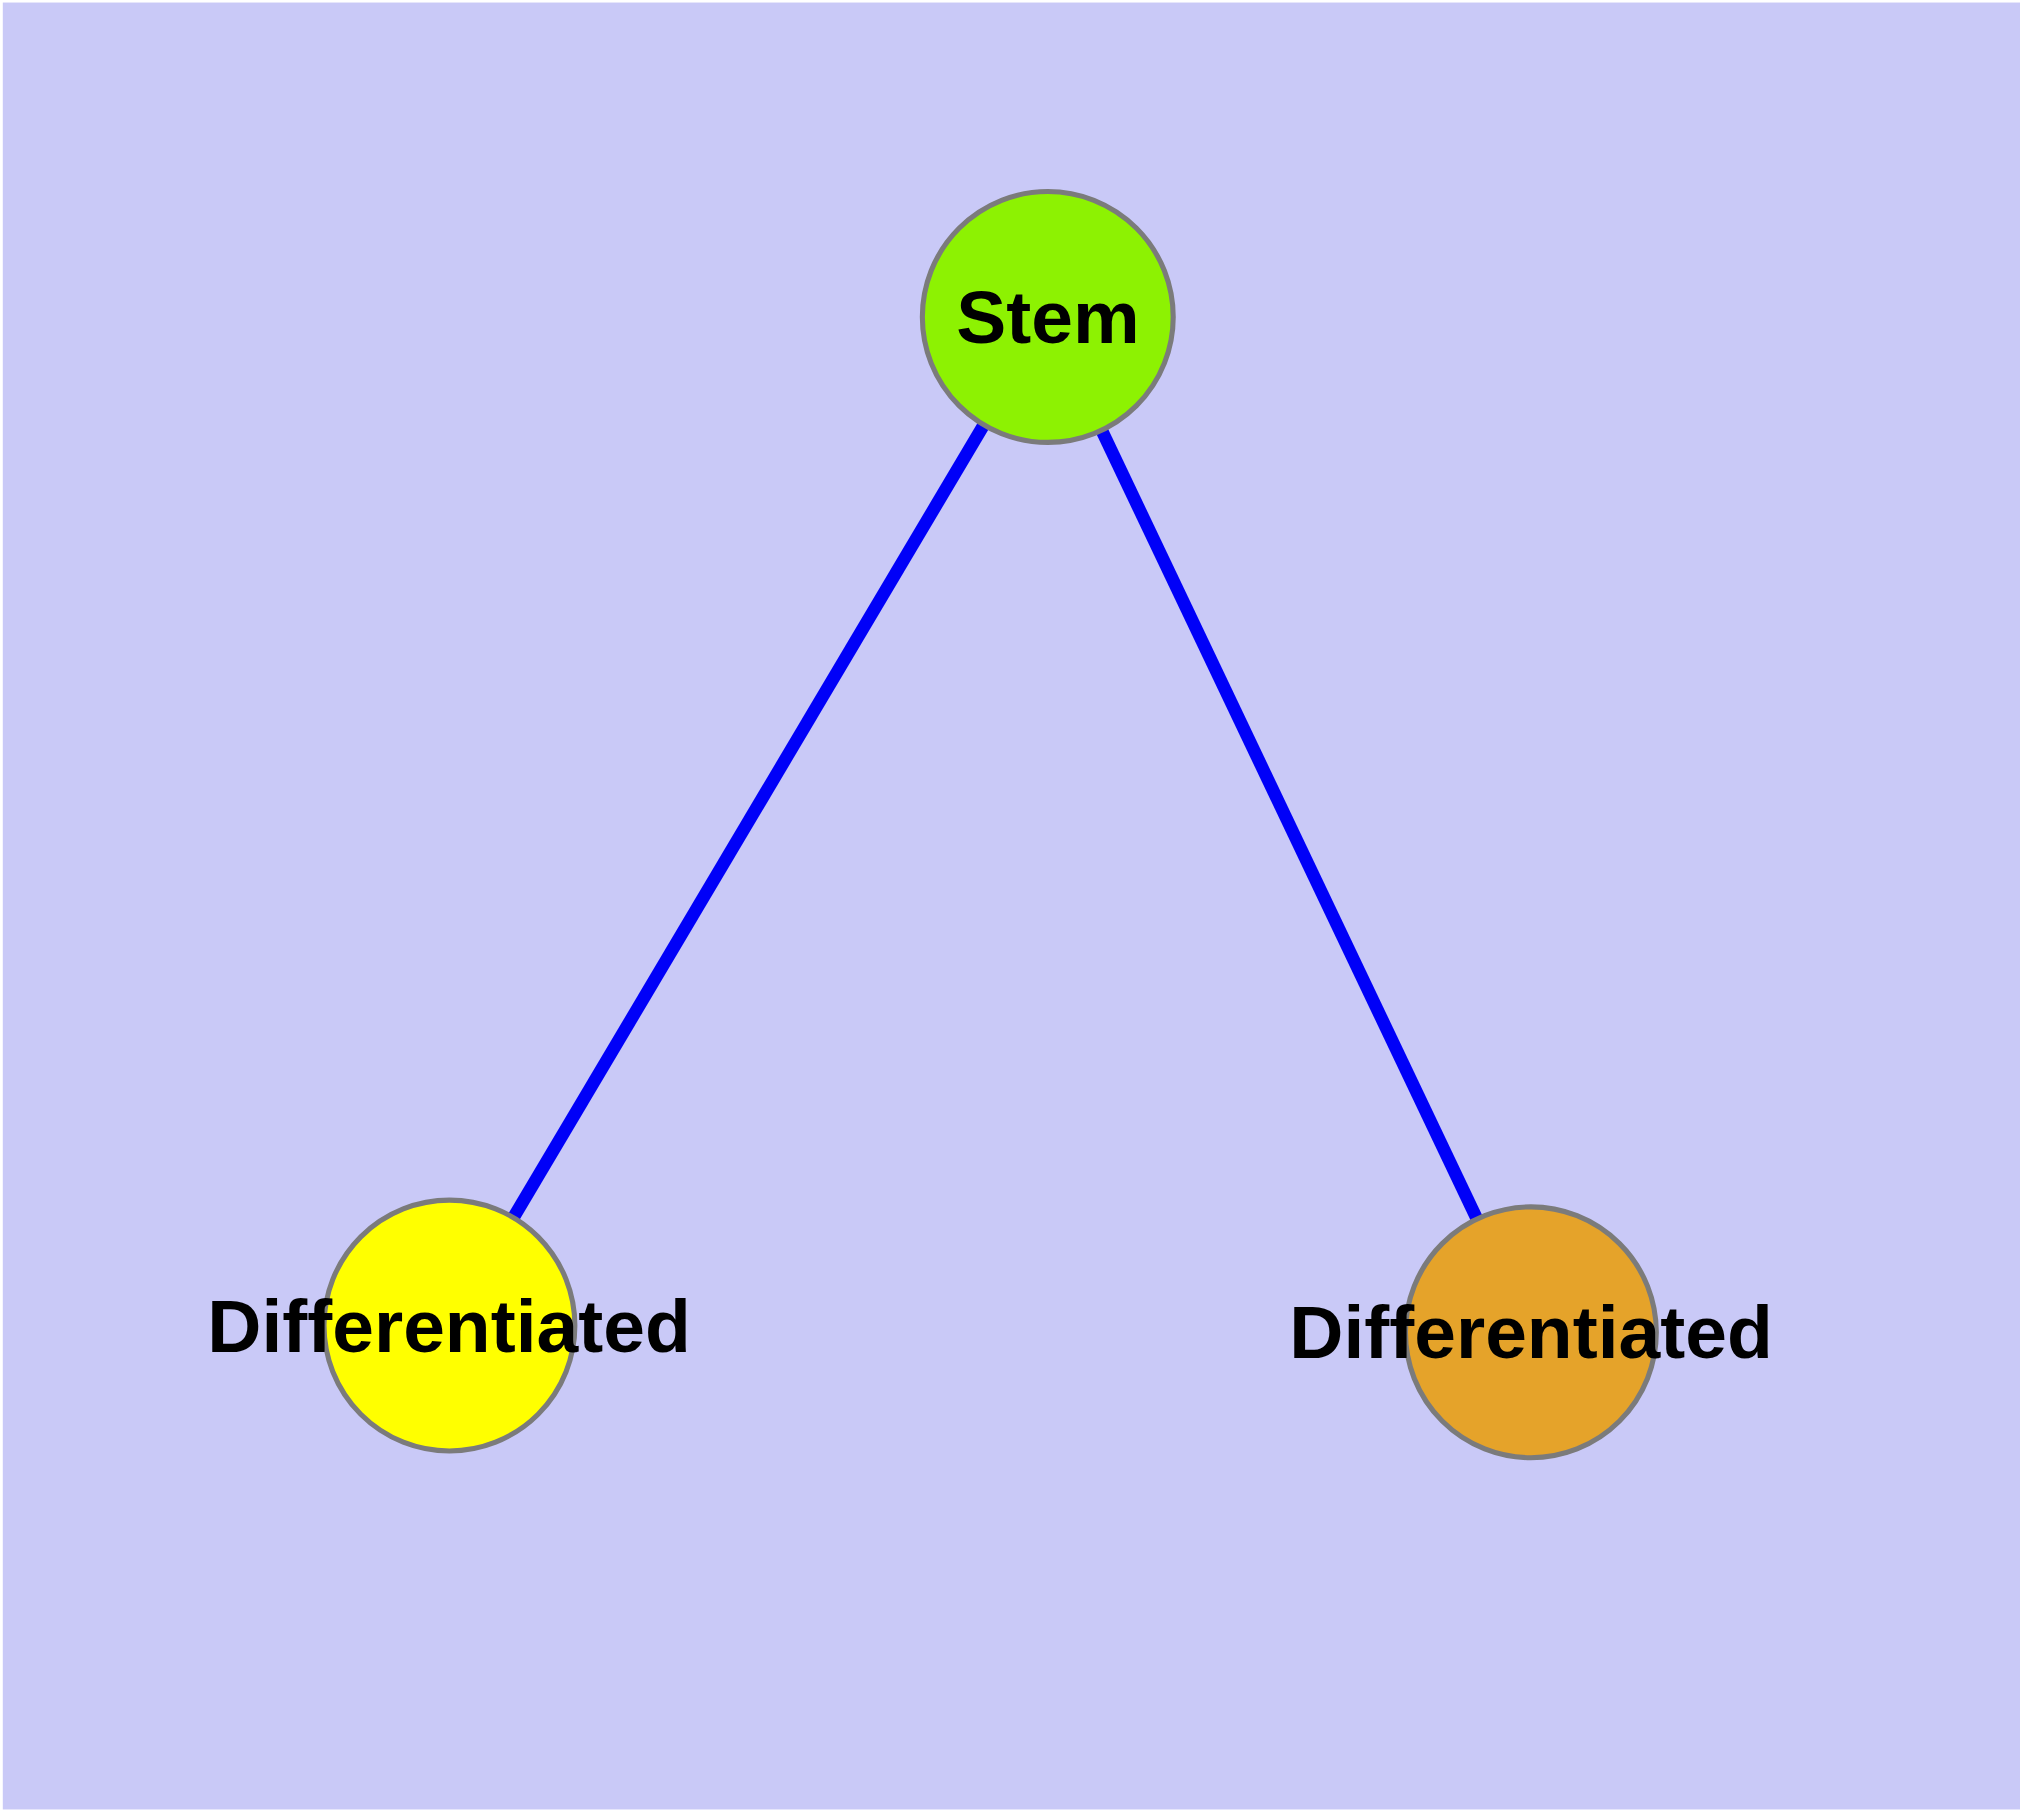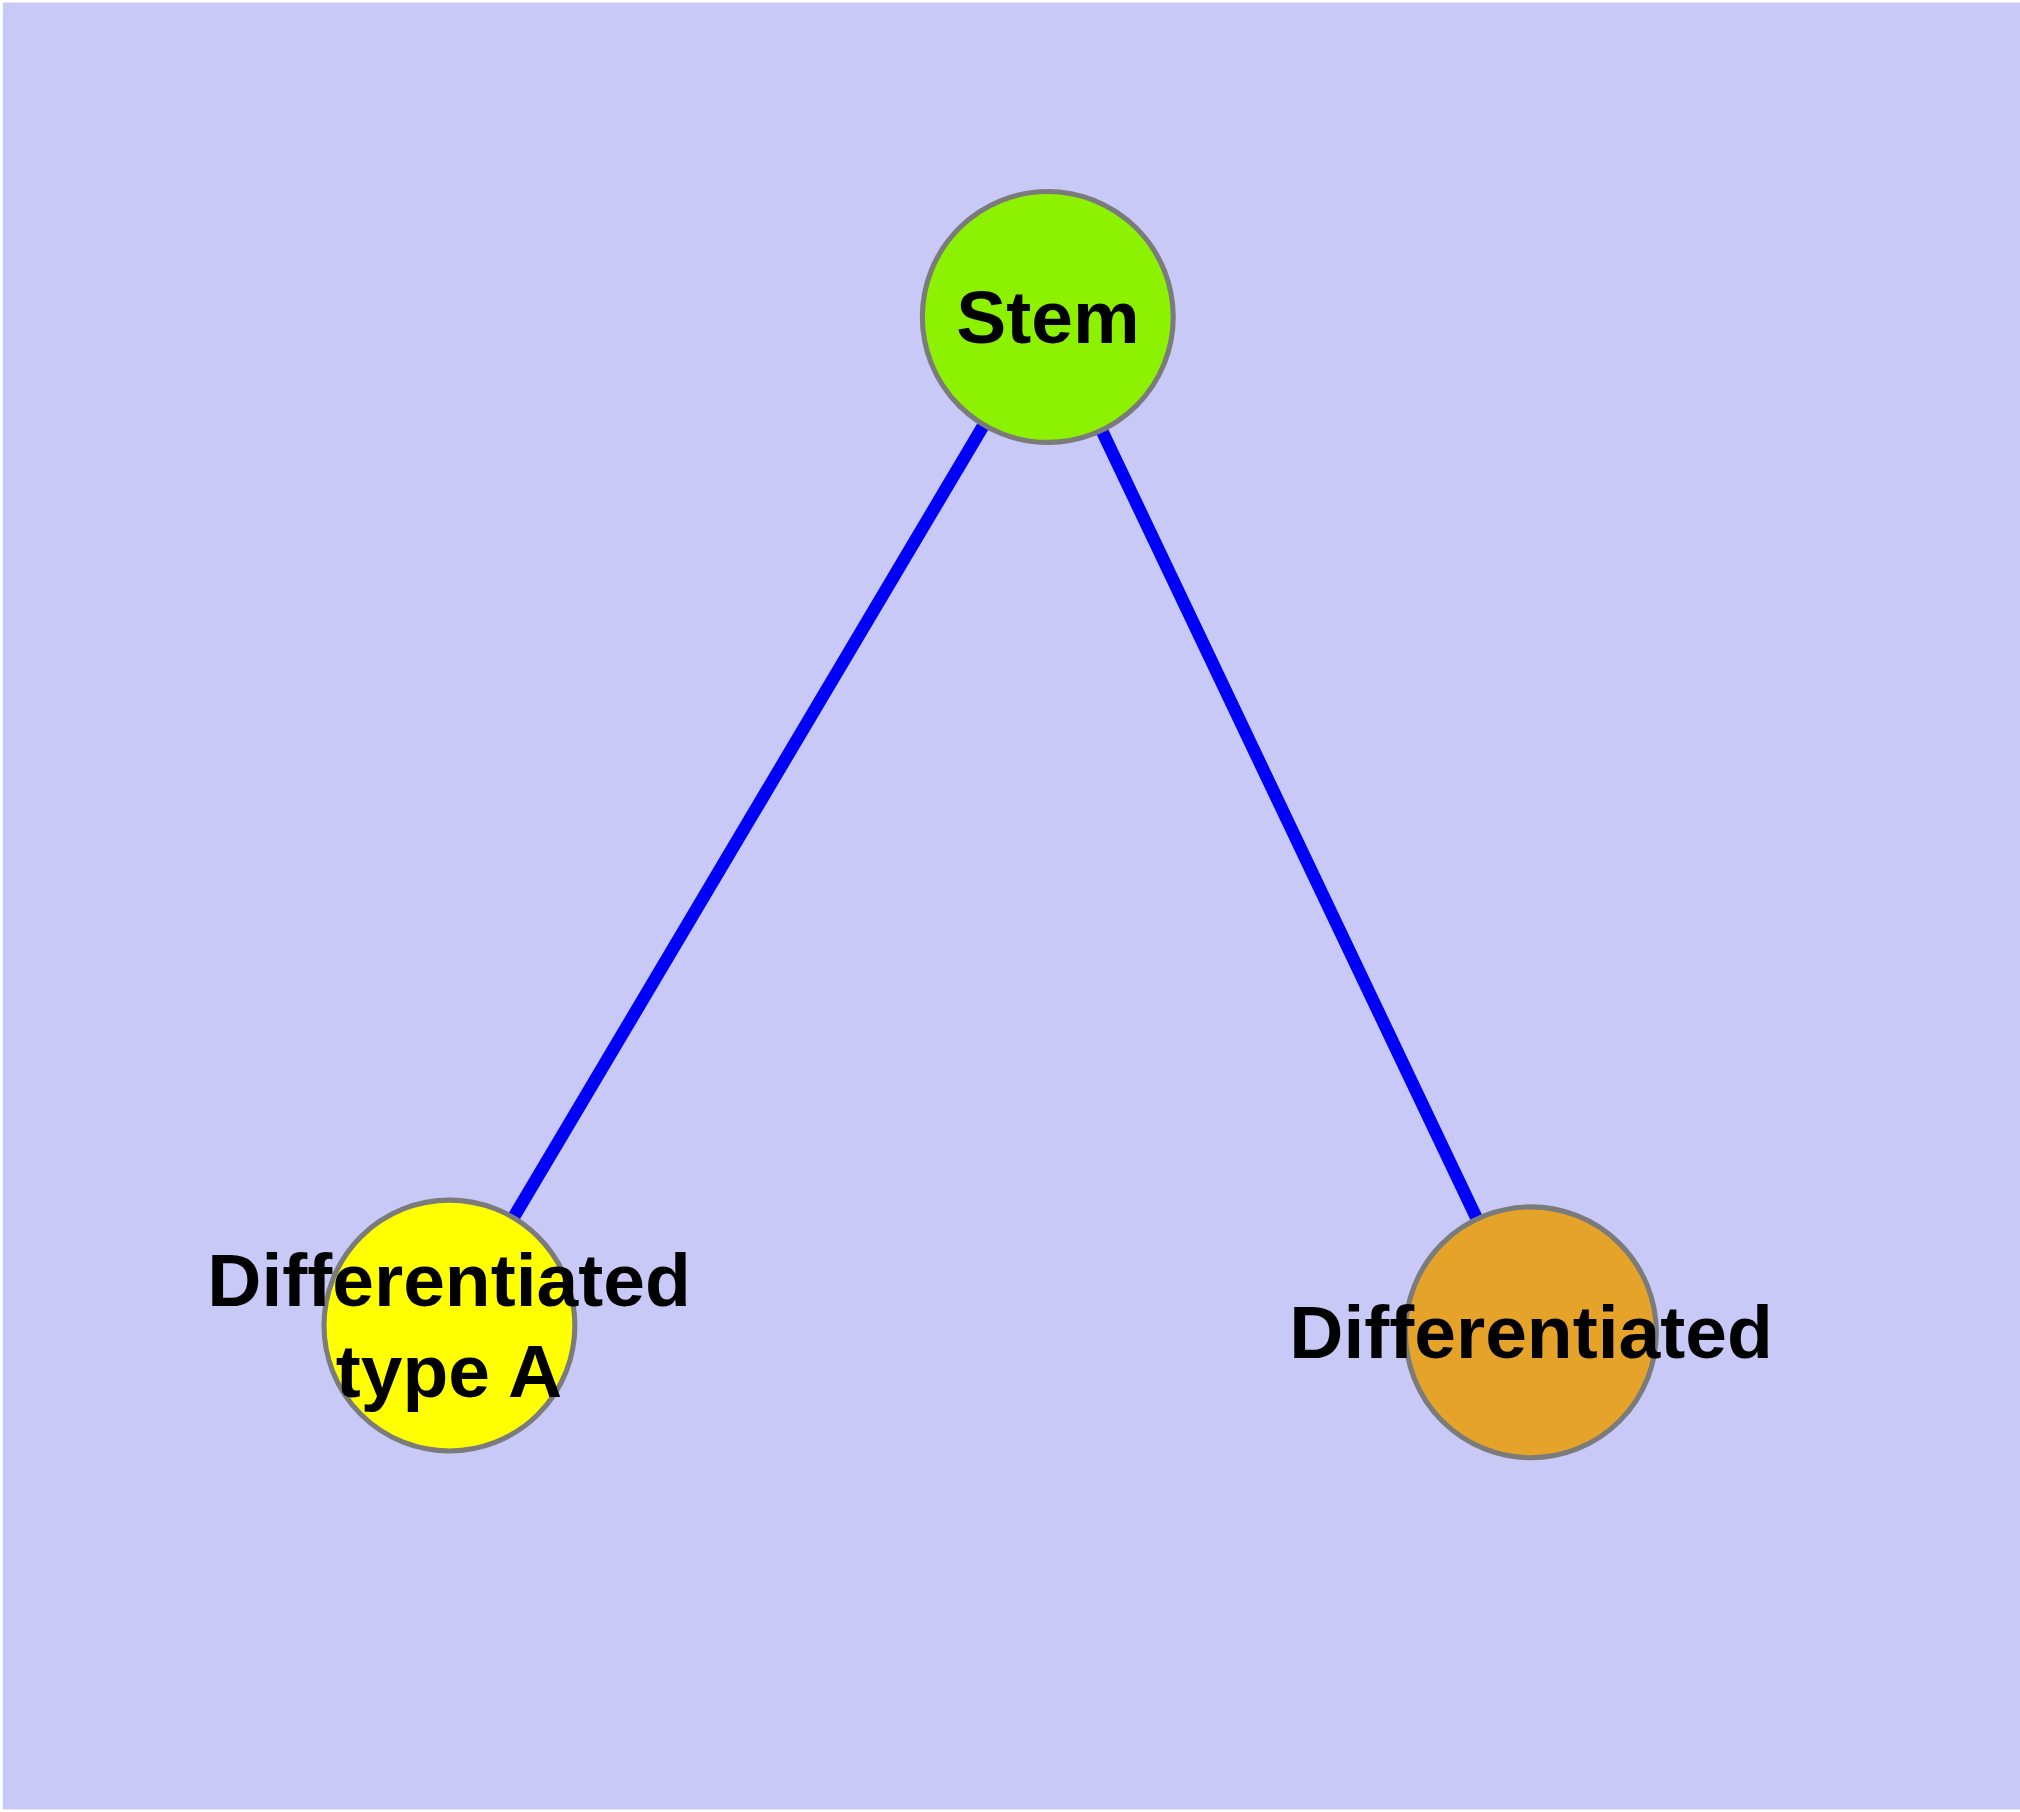--- a/index.html
+++ b/index.html
@@ -52,20 +52,19 @@
         <circle cx="530" cy="1564" r="148" stroke-width="6" stroke="#7B7B7B" fill="#FFFF00"></circle>
         <circle cx="1806" cy="1572" r="148" stroke-width="6" stroke="#7B7B7B" fill="#E5A32A"></circle>
       </g>
   </svg>
   <div id="labels-layer">
       <div class="node-label" style="left: 1048px; top: 317px;">
         <div>Stem</div>
       </div>
       <div class="node-label" style="left: 449px; top: 1326px;">
         <div>Differentiated</div>
-        <div>type A</div>
       </div>
       <div class="node-label" style="left: 1531px; top: 1332px;">
         <div>Differentiated</div>
       </div>
     </div>
 </div>
 
 
 </body></html>

